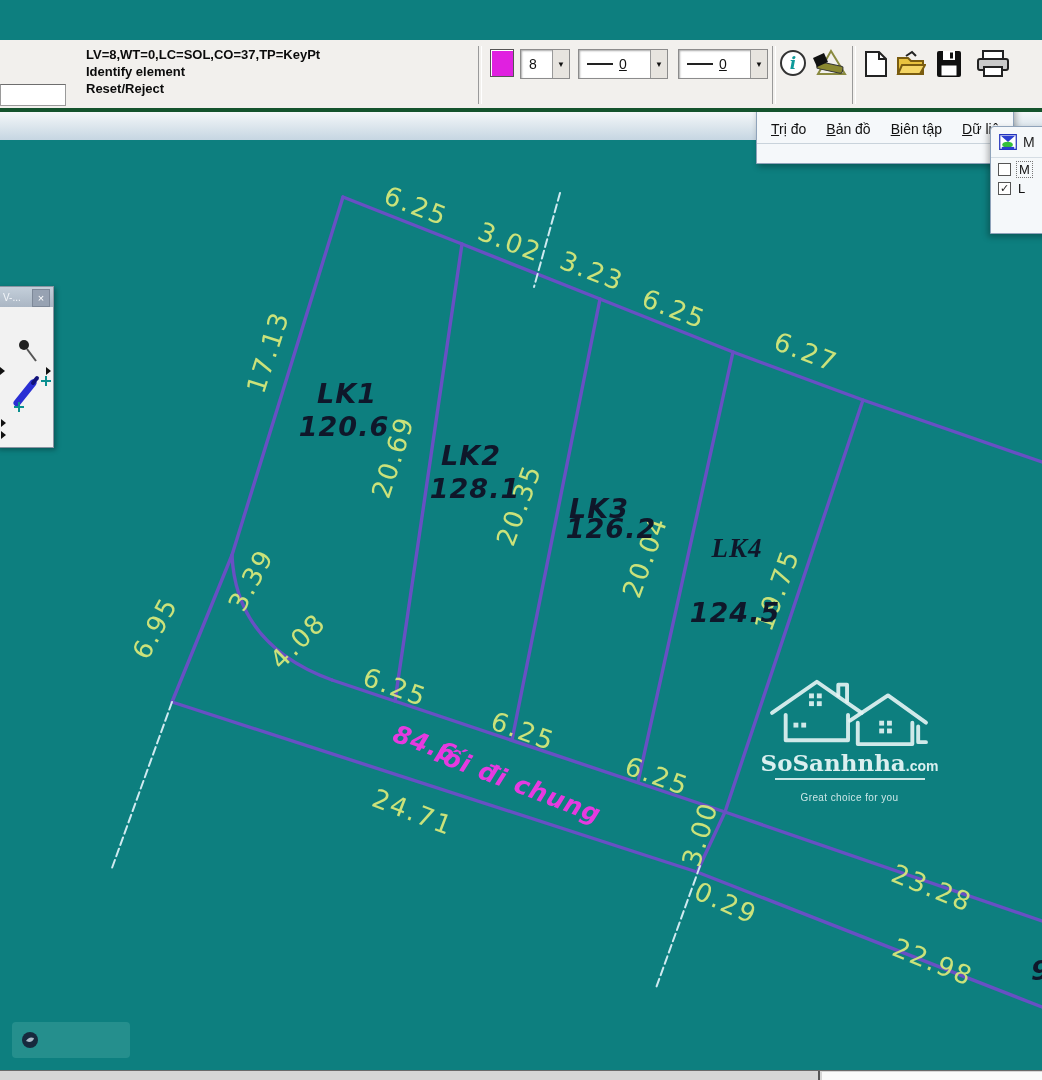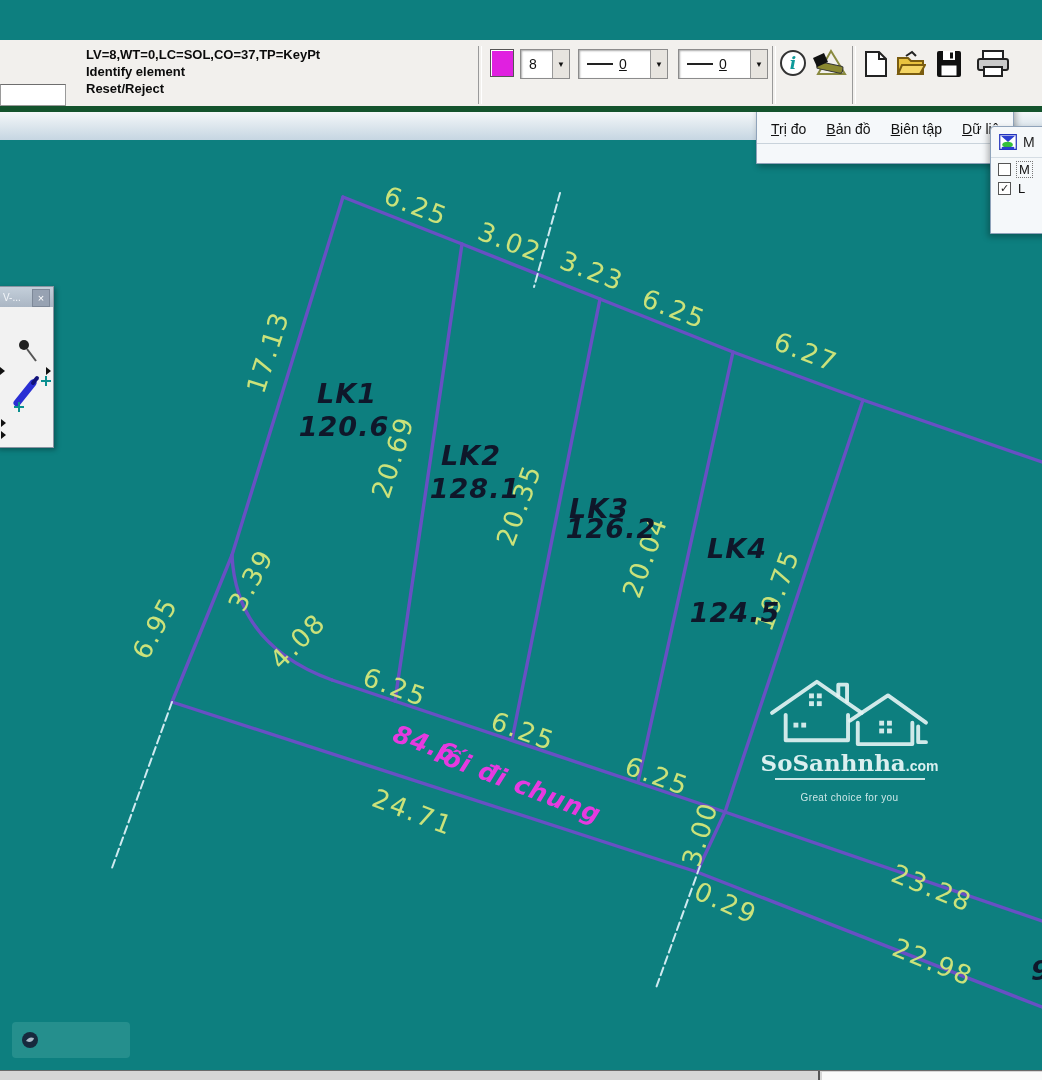--- a/index.html
+++ b/index.html
@@ -4,21 +4,21 @@
 <style>
   html,body{margin:0;padding:0;background:#222;}
   .screen{position:relative;width:1042px;height:1080px;overflow:hidden;
           font-family:"Liberation Sans",sans-serif;background:#0d7f7f;}
 
   
   .menubar{position:absolute;left:0;top:0;width:1042px;height:40px;background:#fbfbfa;
            border-bottom:1px solid #b5b5b5;z-index:20;display:flex;align-items:center;gap:30px;padding-left:8px;box-sizing:border-box;}
   .menu-item{font-size:15px;color:#333;letter-spacing:.3px;}
   .toolbar{position:absolute;left:0;top:40px;width:1042px;height:72px;background:#f2f0ed;
-           border-bottom:6px solid #14532d;z-index:20;box-sizing:border-box;}
+           border-bottom:4px solid #14532d;z-index:20;box-sizing:border-box;}
   .keyin{position:absolute;left:0;top:44px;width:66px;height:22px;background:#fff;
          border:1px solid #9a9a9a;border-top-color:#6e6e6e;box-sizing:border-box;font-size:12px;}
   .status{position:absolute;left:86px;top:6px;font-size:13px;font-weight:bold;color:#0b0b0b;line-height:17px;white-space:nowrap;}
   .vsep{position:absolute;top:6px;width:2px;height:58px;border-left:1px solid #9a9a9a;border-right:1px solid #fff;}
   .tb-btn{position:absolute;top:9px;height:30px;display:flex;align-items:center;justify-content:center;box-sizing:border-box;}
   .swatch{left:490px;width:24px;height:28px;border:1px solid #555;box-shadow:1px 1px 0 #fff inset;}
   .combo{border:1px solid #8c8c8c;background:#fff;box-shadow:inset 1px 1px 2px #aaa;
          font-size:14px;color:#111;display:flex;align-items:center;padding-left:8px;gap:6px;}
   .combo .arrowbtn{margin-left:auto;width:16px;height:100%;background:#e7e4df;border-left:1px solid #999;
                    display:flex;align-items:center;justify-content:center;font-size:8px;color:#111;}
@@ -128,21 +128,21 @@
       <div class="mlabel dim" style="left: 700px; top: 834px; --r: -73deg;">3.00</div>
       <div class="mlabel dim" style="left: 726px; top: 903px; --r: 24deg;">0.29</div>
       <div class="mlabel dim" style="left: 932px; top: 888px; --r: 22deg;">23.28</div>
       <div class="mlabel dim" style="left: 933px; top: 962px; --r: 22deg;">22.98</div>
       <div class="mlabel parcel" style="left: 347px; top: 393px; --r: 0deg;">LK1</div>
       <div class="mlabel parcel" style="left: 344px; top: 426px; --r: 0deg;">120.6</div>
       <div class="mlabel parcel" style="left: 471px; top: 455px; --r: 0deg;">LK2</div>
       <div class="mlabel parcel" style="left: 467px; top: 488px; margin-left: 8px; --r: 0deg;">128.1</div>
       <div class="mlabel parcel" style="left: 599px; top: 508px; --r: 0deg;">LK3</div>
       <div class="mlabel parcel" style="left: 597px; top: 528px; margin-left: 14px; --r: 0deg;">126.2</div>
-      <div class="mlabel parcel" style="left: 737px; top: 548px; --r: 0deg;">LK4</div>
+      <div class="mlabel parcel" style="left: 737px; top: 548px; font-family: Liberation Serif, serif; --r: 0deg;">LK4</div>
       <div class="mlabel parcel" style="left: 735px; top: 581px; margin-top: 31px; --r: 0deg;">124.5</div>
       <div class="mlabel path" style="left: 425px; top: 744px; --r: 20deg;">84.6</div>
       <div class="mlabel path" style="left: 518px; top: 784px; --r: 21deg;">lối đi chung</div>
       <div class="mlabel parcel" style="left: 1041px; top: 970px; --r: 0deg;">9</div>
     </div>
 
   <div class="watermark">
     <svg width="175" height="76" viewBox="0 0 175 78" fill="none" stroke="rgba(230,245,245,.9)" stroke-width="4" stroke-linecap="round" stroke-linejoin="round">
       <path d="M8,42 L54,10 L100,42"></path>
       <path d="M76,24 L76,13 L85,13 L85,30"></path>

